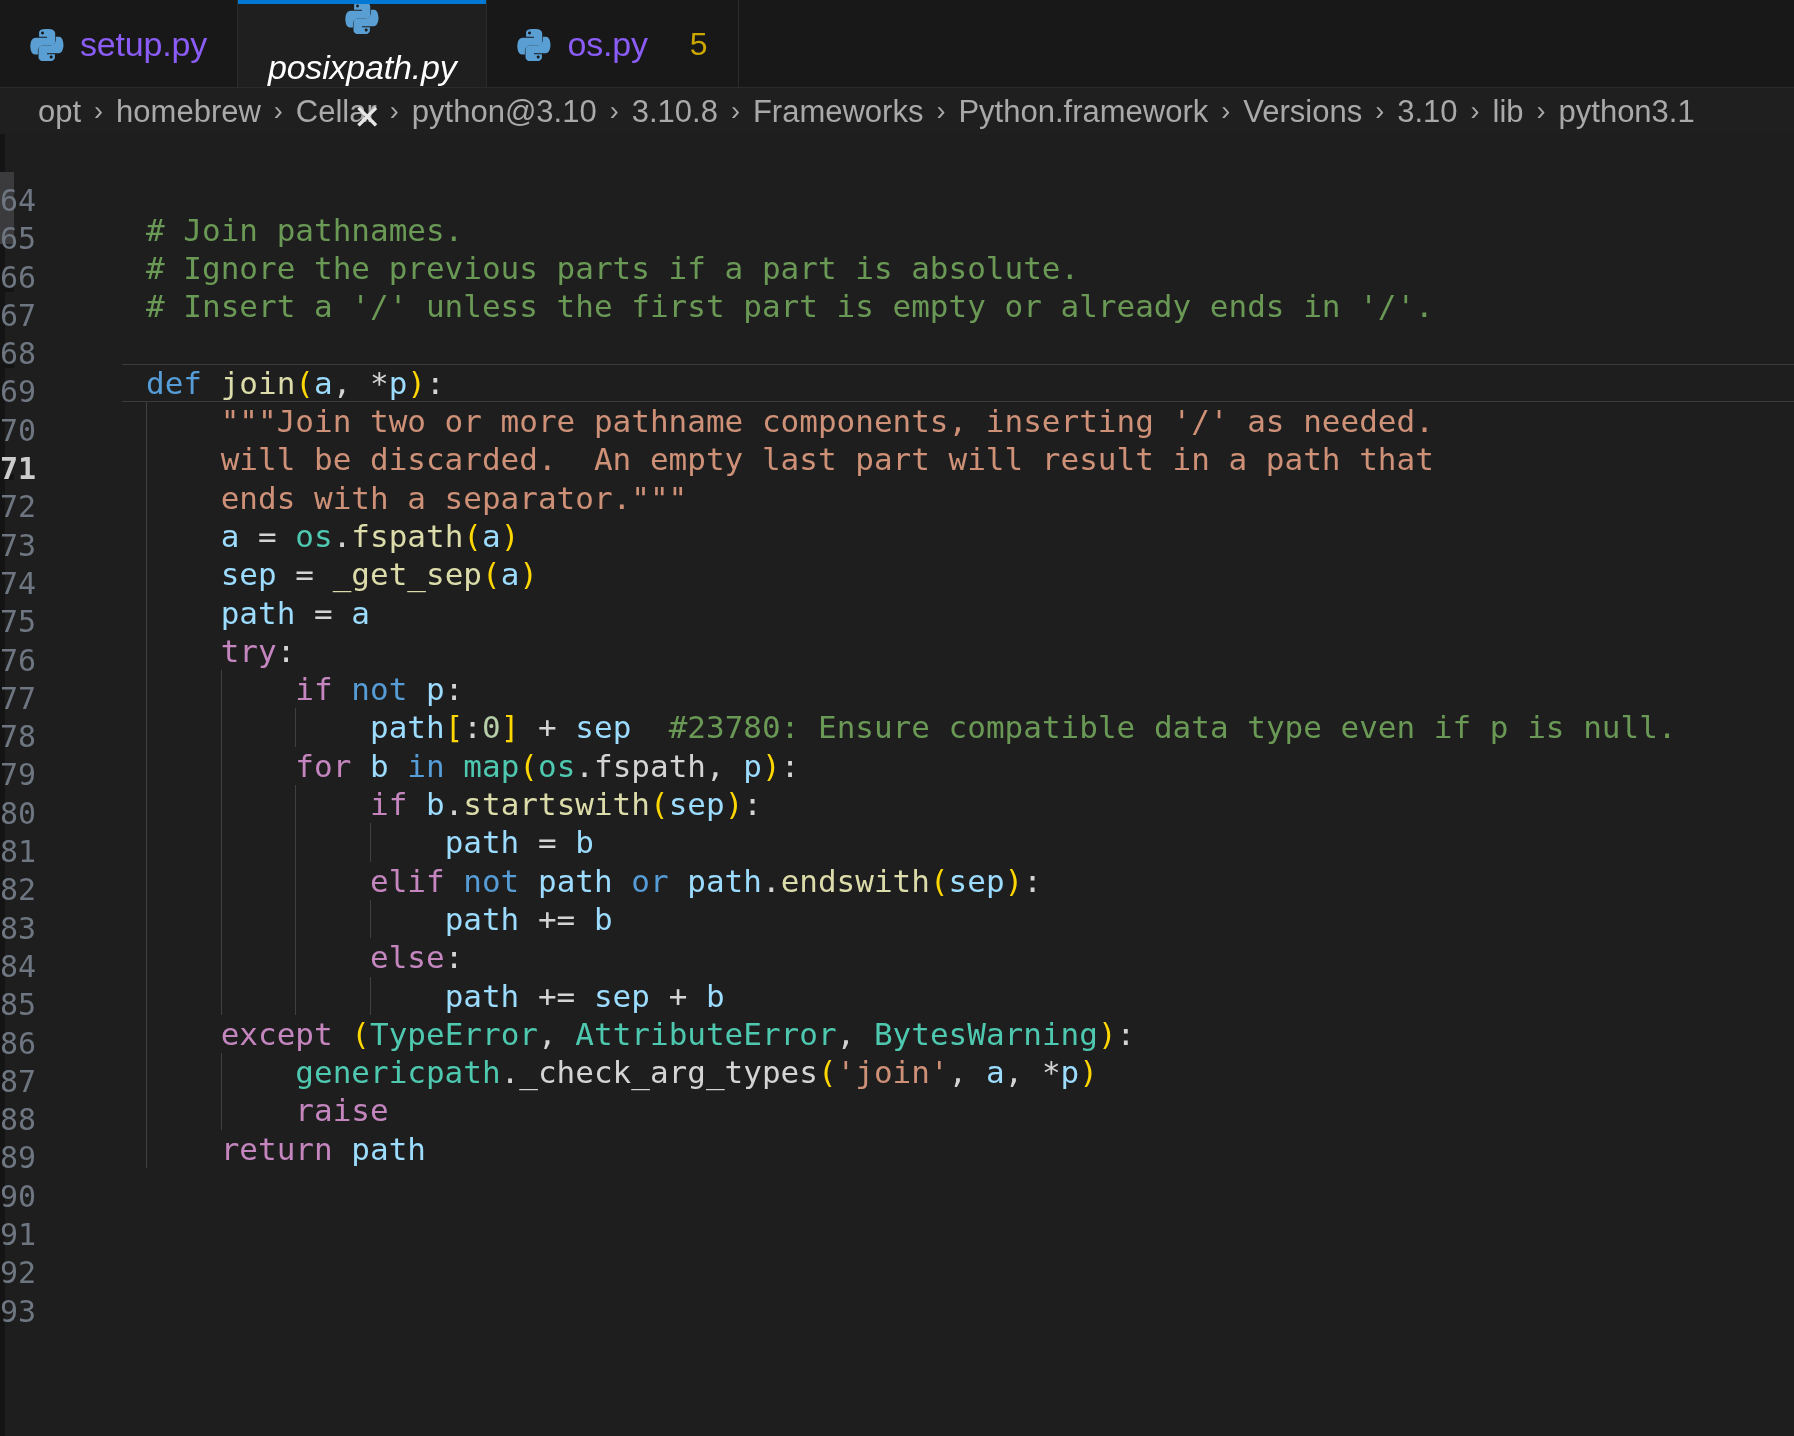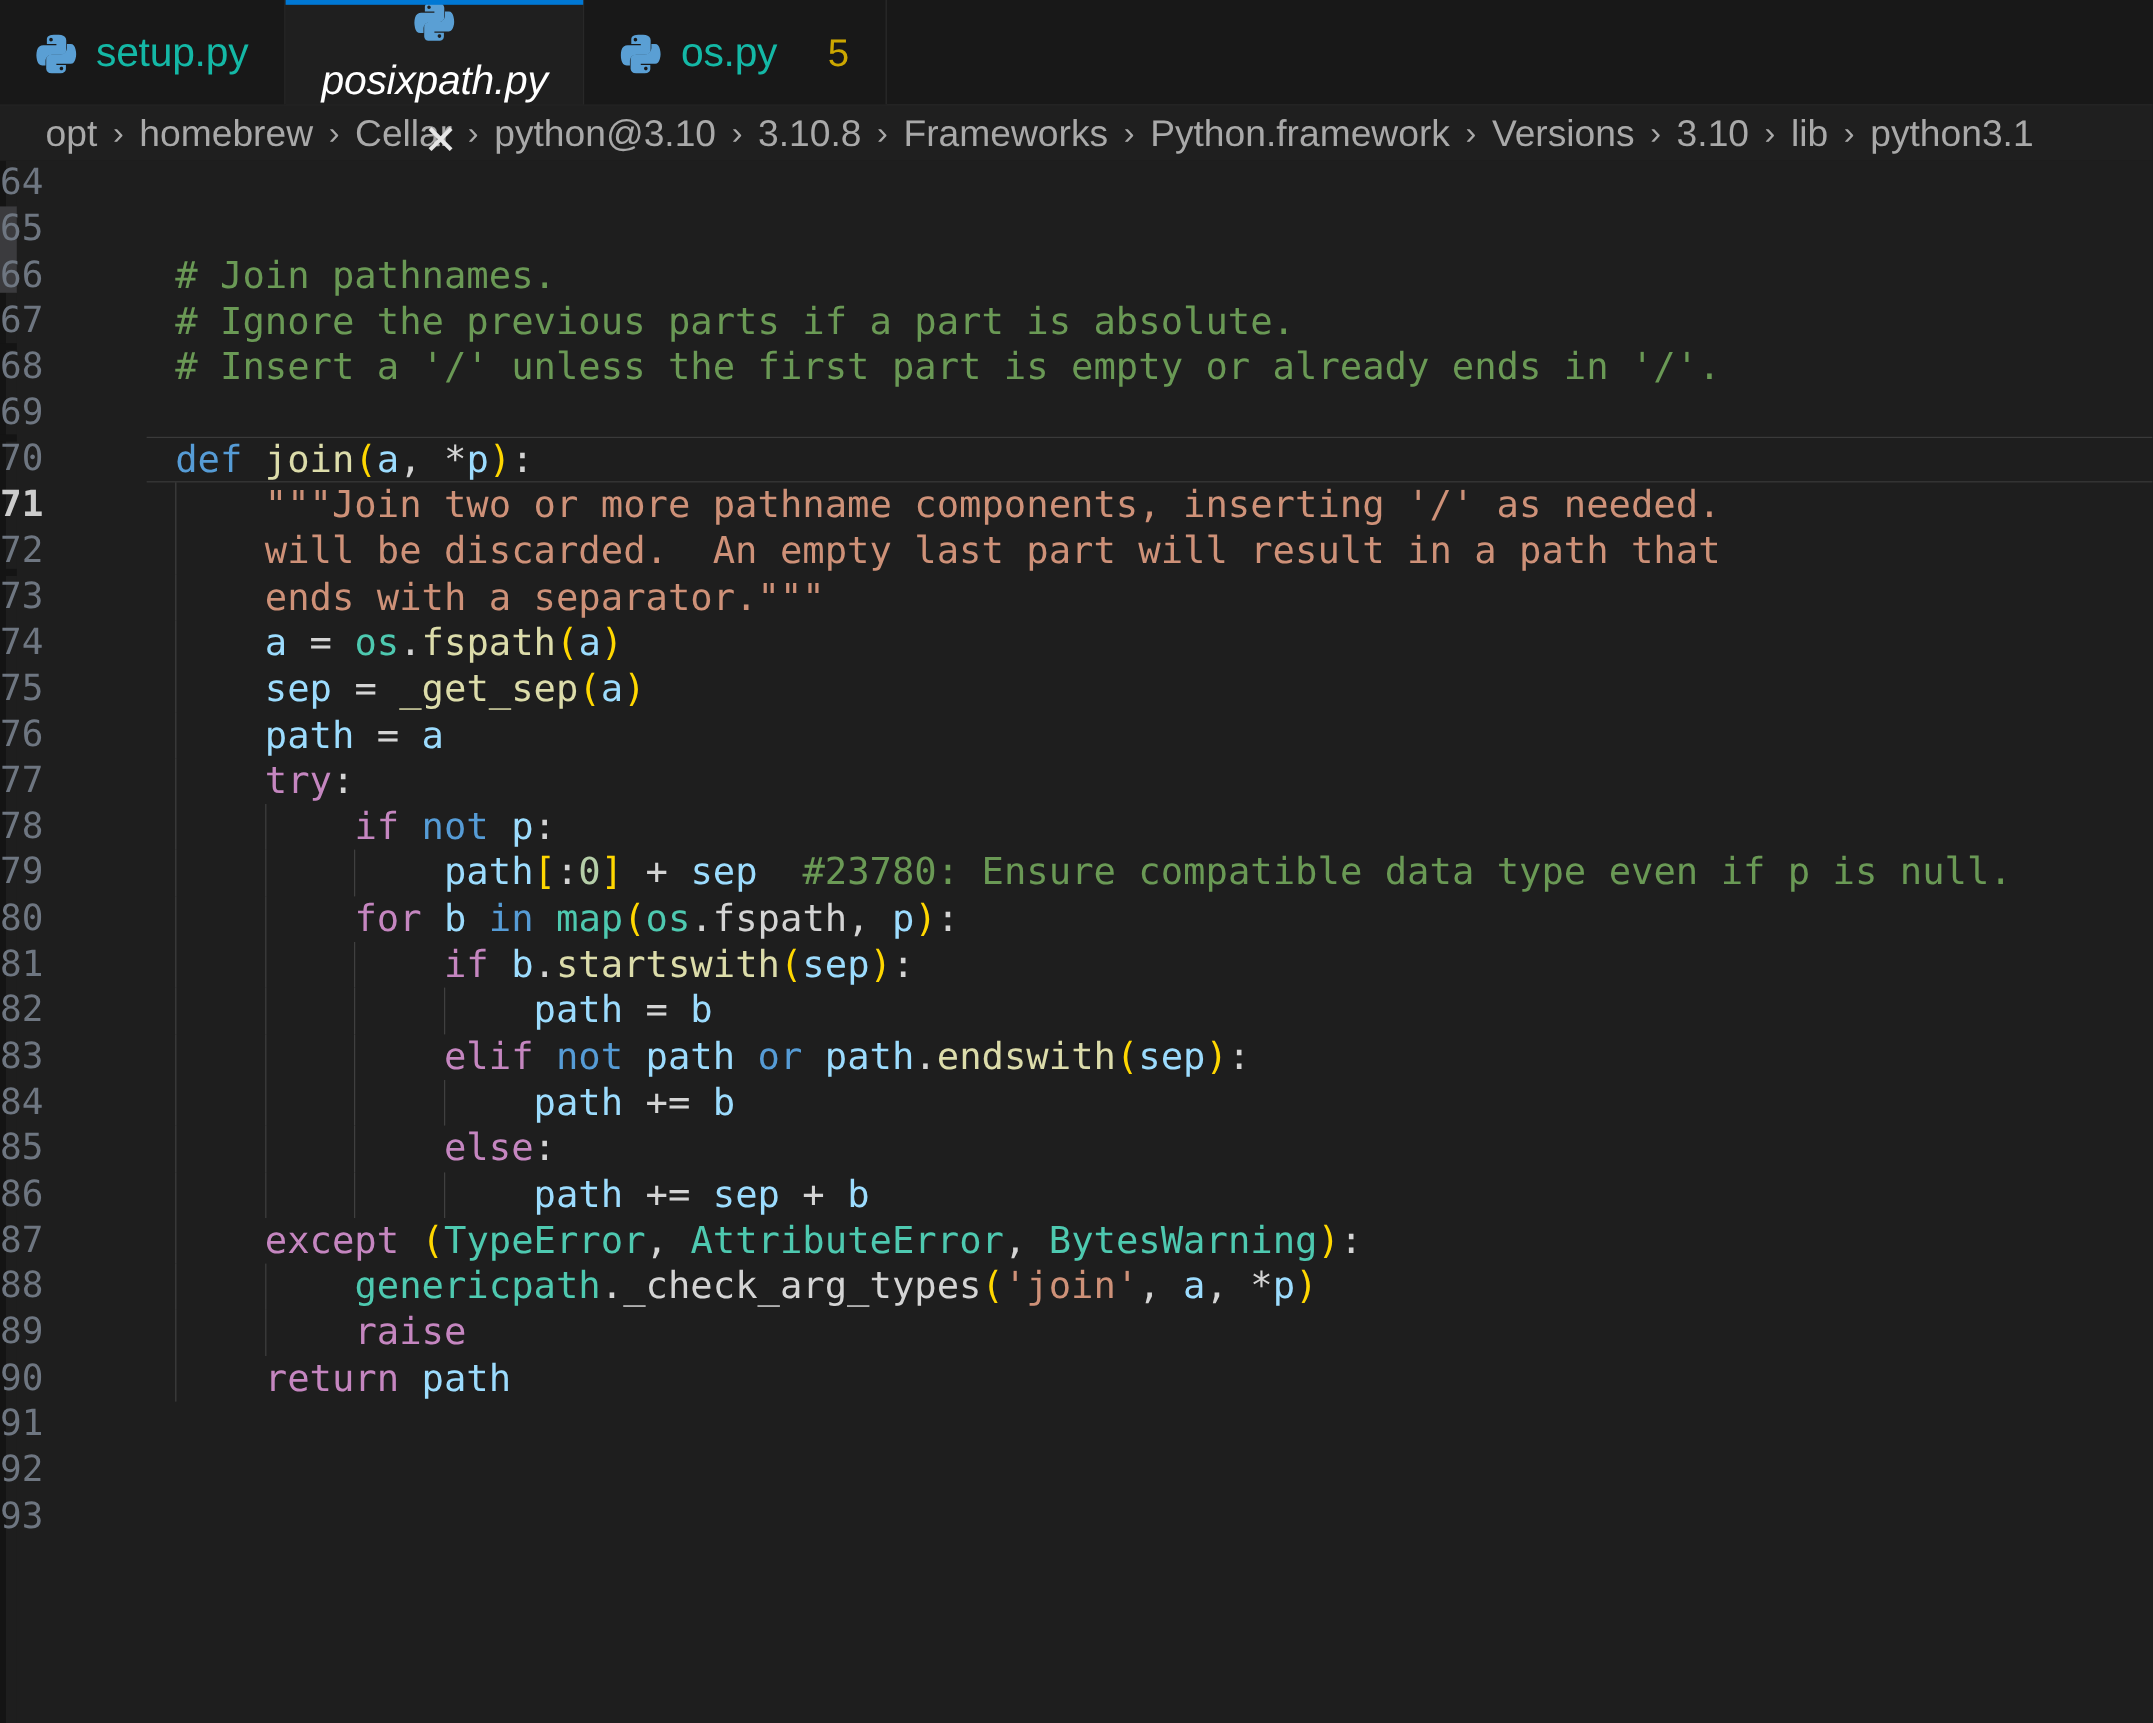--- a/index.html
+++ b/index.html
@@ -36,21 +36,21 @@
   }
   .tab.active::before {
     content:""; position:absolute; left:0; right:0; top:0;
     height:4px; background:#0078d4;
   }
   .tab-label {
     font-size:34px;
     letter-spacing:-0.2px;
     line-height:1;
   }
-  .tab.inactive .tab-label { color:#14b8a6; }
+  .tab.inactive .tab-label { color:#8b5cf6; }
   .tab.active .tab-label { color:#ffffff; font-style:italic; }
   .tab-label.warn { color:#cca700; }
   .tab-badge {
     font-size:32px; color:#cca700; margin-left:26px; line-height:1;
   }
   .tab-close {
     margin-left:10px;
     width:36px; height:36px;
     display:flex; align-items:center; justify-content:center;
     color:#e6e6e6;
@@ -95,20 +95,21 @@
   }
   .deco-strip .edge {
     position:absolute; left:0; width:5px; background:#141414;
     top:0; bottom:0;
   }
 
   .gutter {
     width:122px; flex:0 0 122px;
     padding-top:0;
     text-align:right;
+    margin-top:48px;
   }
   .code-area {
     flex:1 1 auto;
     position:relative;
     overflow:hidden;
   }
 
   .row {
     height:38.3px;
     display:flex;

